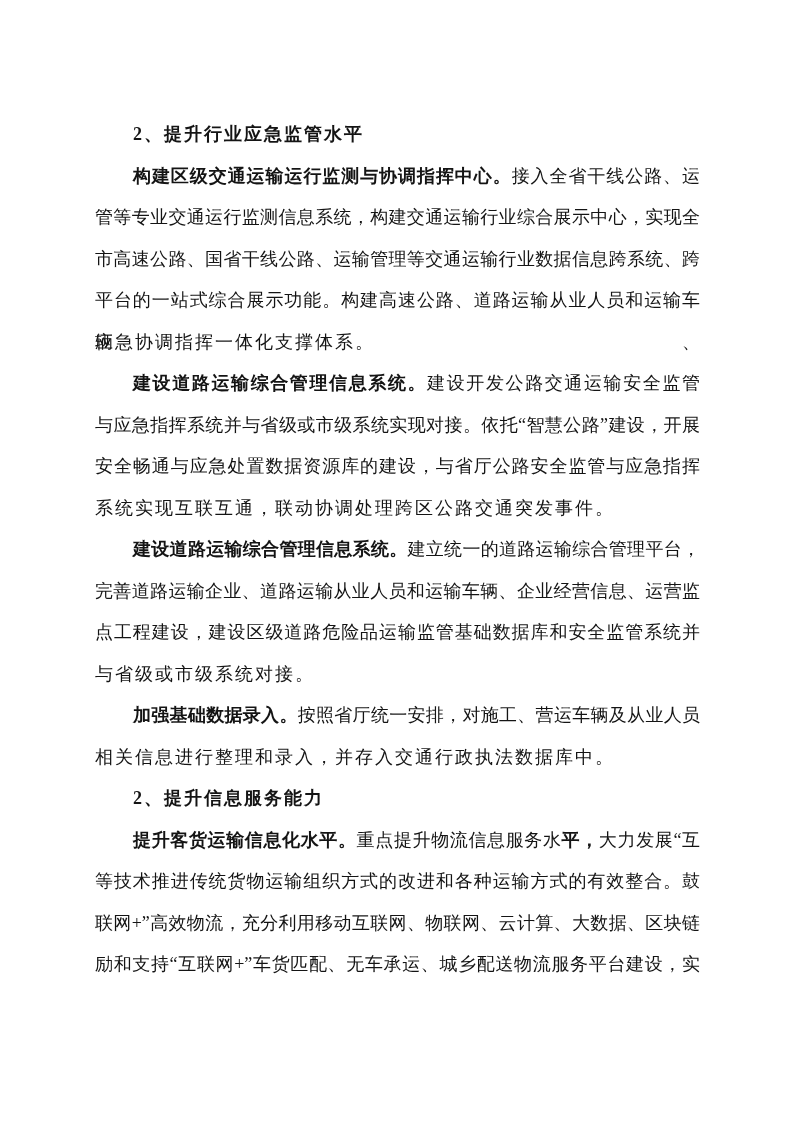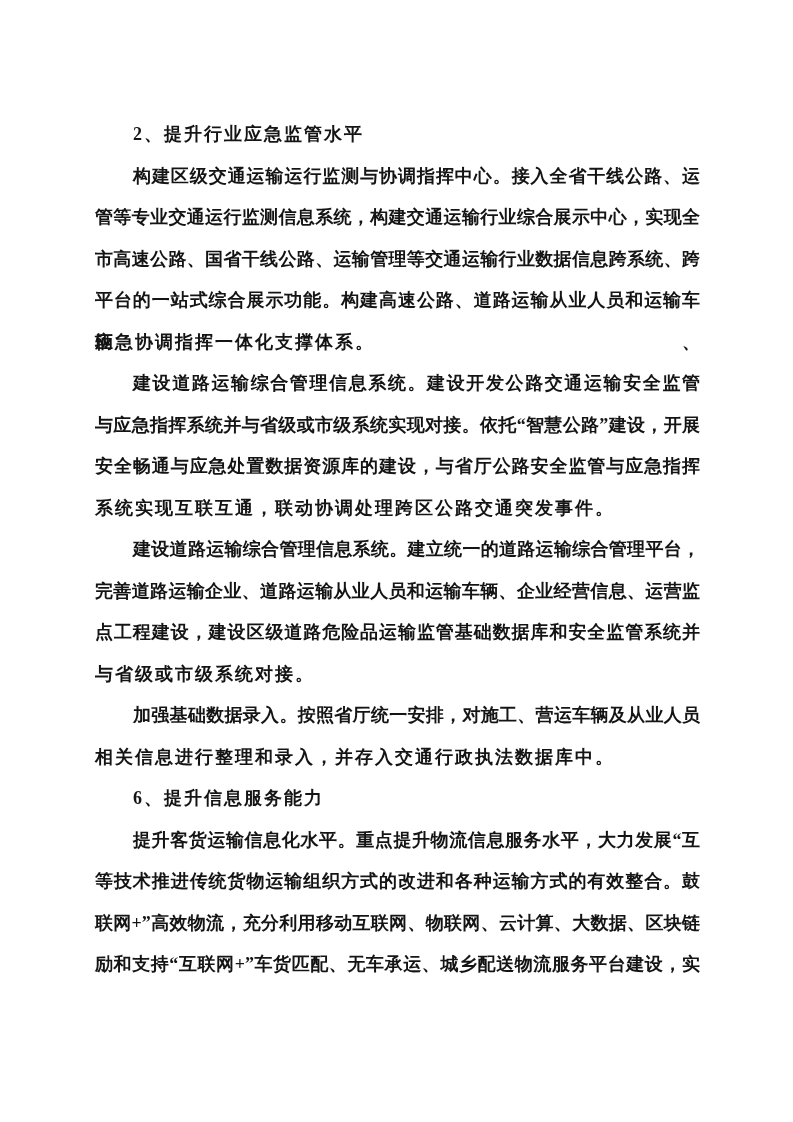--- a/index.html
+++ b/index.html
@@ -40,21 +40,21 @@
     text-justify: inter-character;
   }
   
   .line.f {
     letter-spacing: 2px;
   }
   .line.ind {
     text-indent: 38px;
   }
   .b { font-weight: bold; text-align: right; }
-  .r { font-weight: bold; }
+  .r { font-weight: normal; }
   .page-footer {
     position: absolute;
     left: 0;
     top: 1036px;
     width: 793px;
     text-align: right;
     font-size: 14px;
     line-height: 20px;
     color: #1a1a1a;
     margin-left: 27px;
@@ -85,21 +85,21 @@
         <div class="line j ind"><span class="b">建设道路运输综合管理信息系统。</span><span class="r">建立统一的道路运输综合管理平台，</span></div>
         <div class="line j"><span class="r">完善道路运输企业、道路运输从业人员和运输车辆、企业经营信息、运营监</span></div>
         <div class="line j"><span class="r">点工程建设，建设区级道路危险品运输监管基础数据库和安全监管系统并</span></div>
         <div class="line f"><span class="r">与省级或市级系统对接。</span></div>
       </div>
       <div class="section">
         <div class="line j ind"><span class="b">加强基础数据录入。</span><span class="r">按照省厅统一安排，对施工、营运车辆及从业人员</span></div>
         <div class="line f"><span class="r">相关信息进行整理和录入，并存入交通行政执法数据库中。</span></div>
       </div>
       <div class="section heading">
-        <div class="line f ind"><span class="b">6、提升信息服务能力</span></div>
+        <div class="line f ind"><span class="b">2、提升信息服务能力</span></div>
       </div>
       <div class="section">
         <div class="line j ind"><span class="b">提升客货运输信息化水平。</span><span class="r">重点提升物流信息服务水</span><span class="b">平，</span><span class="r">大力发展“互</span></div>
         <div class="line j"><span class="r">等技术推进传统货物运输组织方式的改进和各种运输方式的有效整合。鼓</span></div>
         <div class="line j"><span class="r">联网+”高效物流，充分利用移动互联网、物联网、云计算、大数据、区块链</span></div>
         <div class="line j"><span class="r">励和支持“互联网+”车货匹配、无车承运、城乡配送物流服务平台建设，实</span></div>
       </div>
     </div>
   <div class="page-footer">65</div>
 </div>

